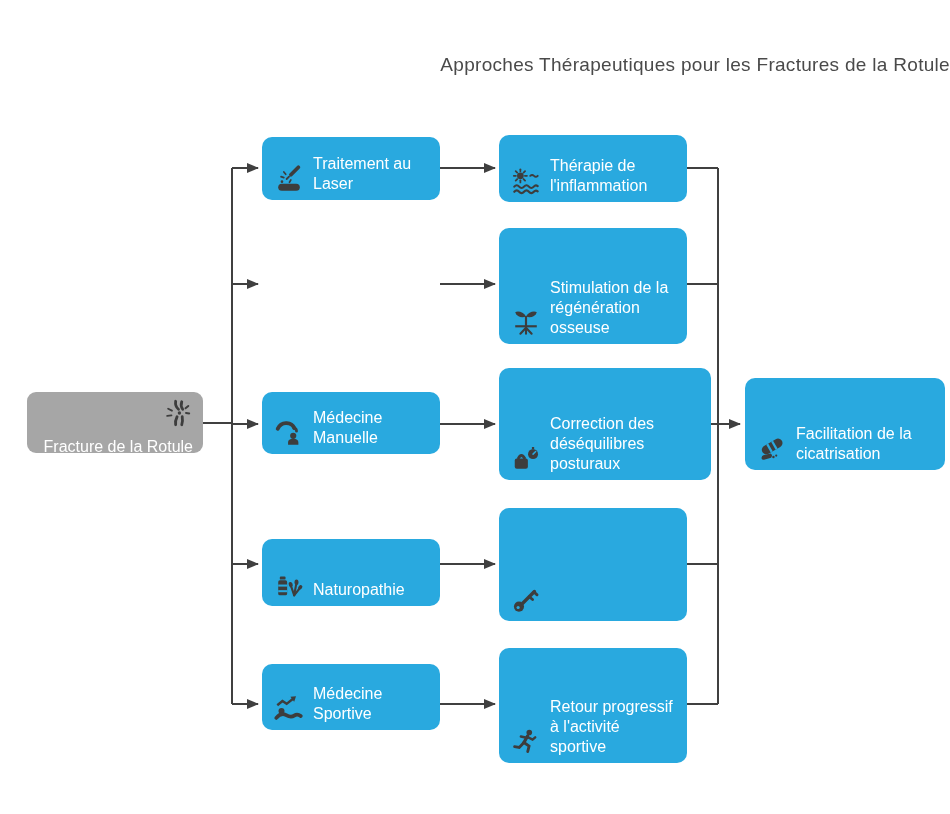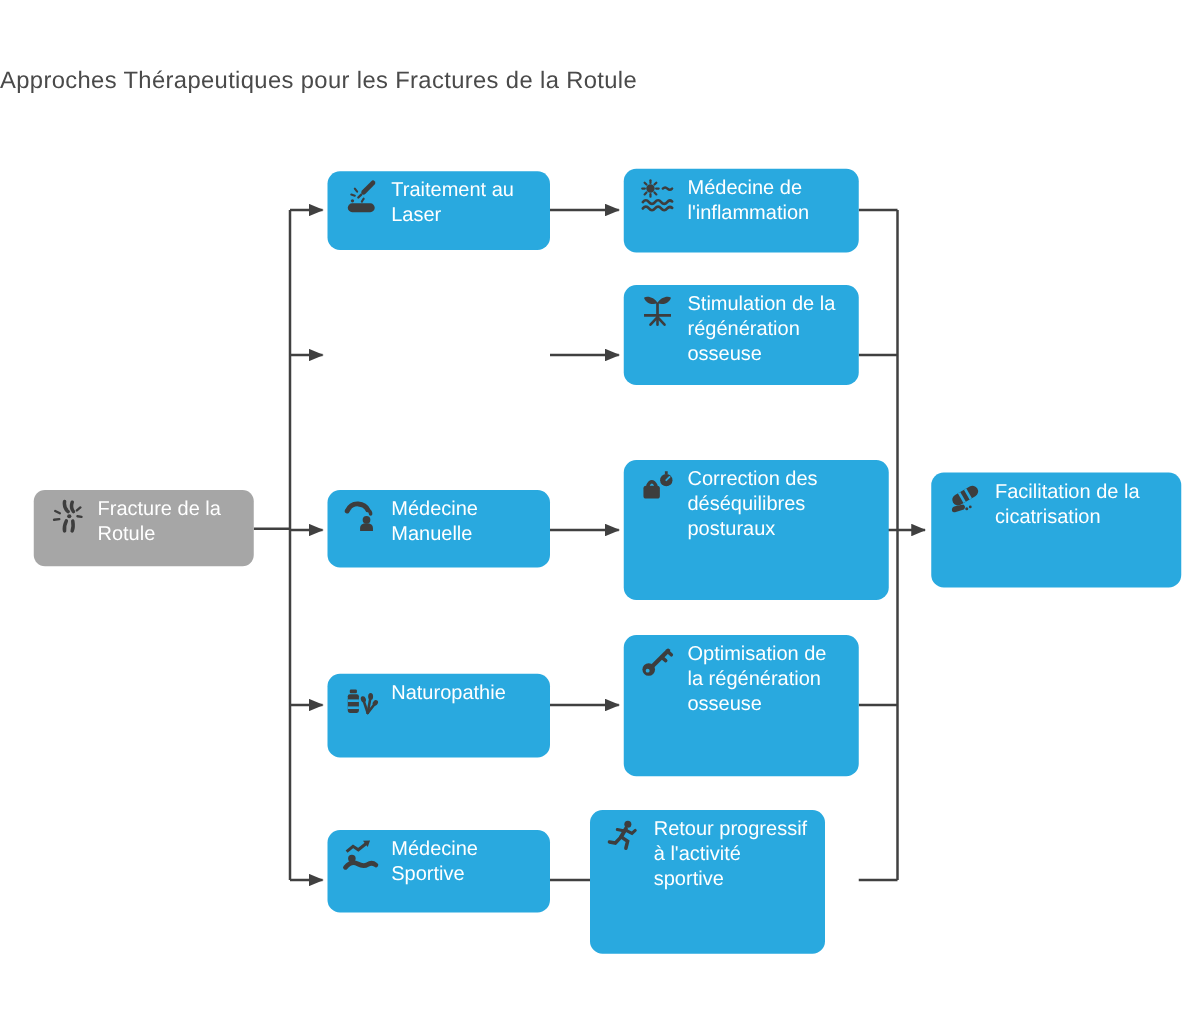--- a/index.html
+++ b/index.html
@@ -19,21 +19,21 @@
   #canvas{
     position:relative;
     width:950px;
     height:814px;
     background:var(--background);
     overflow:hidden;
   }
   .diagram-title{
     position:absolute;
     left:0; right:0; top:54px;
-    text-align:left;
+    text-align:right;
     font-size:19px;
     font-weight:400;
     color:var(--title-text);
     letter-spacing:.3px;
   }
   #connector-svg{
     position:absolute;
     left:0; top:0;
     pointer-events:none;
   }
@@ -41,30 +41,30 @@
     stroke:var(--line);
     stroke-width:2;
     fill:none;
   }
   #connector-svg marker path{
     fill:var(--line);
   }
   .node{
     position:absolute;
     display:flex;
-    align-items:flex-start;
+    align-items:flex-end;
     gap:9px;
     padding:6px 10px 6px 12px;
     border-radius:10px;
     color:var(--node-text);
     font-size:16px;
     line-height:1.26;
   }
   .node.blue{ background:var(--node-blue); }
-  .node.gray{ background:var(--node-gray); border-radius:9px; }
+  .node.gray{ background:var(--node-gray); border-radius:9px;flex-direction:column; }
   .icon{
     flex:0 0 30px;
     width:30px;height:30px;
     color:var(--icon-dark);
   }
   .icon svg{ width:100%; height:100%; display:block; }
   .label{ flex:1 1 auto; }
 </style>
 </head>
 <body>
@@ -197,24 +197,24 @@
           <path d="M5 5.5 l1.6 1.6"></path>
             <path d="M13.4 13.9 l1.6 1.6"></path>
           <path d="M15 5.5 l-1.6 1.6"></path>
             <path d="M6.6 13.9 L5 15.5"></path>
         </g>
         <path d="M20.5 10.5 q2 -2 4 0 q2 2 4 0" fill="none" stroke="currentColor" stroke-width="2" stroke-linecap="round"></path>
         <path d="M3.5 22 q2.6 -3 5.2 0 q2.6 3 5.2 0 q2.6 -3 5.2 0 q2.6 3 5.2 0 q2 -2.3 4.2 -0.5" fill="none" stroke="currentColor" stroke-width="2.3" stroke-linecap="round"></path>
         <path d="M3.5 27.5 q2.6 -3 5.2 0 q2.6 3 5.2 0 q2.6 -3 5.2 0 q2.6 3 5.2 0 q2 -2.3 4.2 -0.5" fill="none" stroke="currentColor" stroke-width="2.3" stroke-linecap="round"></path>
       </svg>
     </span>
-    <span class="label">Médecine de l'inflammation</span>
-  </div>
-
-  <div class="node blue" style="left:499px;top:228px;width:188px;height:80px">
+    <span class="label">Thérapie de l'inflammation</span>
+  </div>
+
+  <div class="node blue" style="left:499px;top:228px;width:188px;height:116px">
     <span class="icon">
       <svg viewBox="0 0 32 32">
         <path d="M4.5 19.5 H27.5" stroke="currentColor" stroke-width="2.3"></path>
         <path d="M16 19.5 V8.5" stroke="currentColor" stroke-width="2.3"></path>
         <path d="M16 9 C13.5 4 7 2.5 4.5 4.5 C6 9.5 12 11 16 9 Z" fill="currentColor"></path>
         <path d="M16 9 C18.5 4 25 2.5 27.5 4.5 C26 9.5 20 11 16 9 Z" fill="currentColor"></path>
         <g stroke="currentColor" stroke-width="2.2" stroke-linecap="round" fill="none">
           <path d="M16 19.5 V27.5"></path>
           <path d="M16 21 L10 27.5"></path>
           <path d="M16 21 L22 27.5"></path>
@@ -240,24 +240,23 @@
   <div class="node blue" style="left:499px;top:508px;width:188px;height:113px">
     <span class="icon">
       <svg viewBox="0 0 32 32">
         <circle cx="8.5" cy="23" r="5.4" fill="currentColor"></circle>
         <circle cx="7.6" cy="24" r="1.7" fill="var(--node-blue,#29a9df)"></circle>
         <path d="M12.5 19.5 L25 7" stroke="currentColor" stroke-width="3.6" stroke-linecap="round"></path>
         <path d="M19.5 12.5 L23 15.5" stroke="currentColor" stroke-width="3" stroke-linecap="round"></path>
         <path d="M24.5 7.5 L27.8 10.5" stroke="currentColor" stroke-width="3" stroke-linecap="round"></path>
       </svg>
     </span>
-    <span class="label">Optimisation de la régénération osseuse</span>
-  </div>
-
-  <div class="node blue" style="left:472px;top:648px;width:188px;height:115px">
+  </div>
+
+  <div class="node blue" style="left:499px;top:648px;width:188px;height:115px">
     <span class="icon">
       <svg viewBox="0 0 32 32" fill="none" stroke="currentColor" stroke-linecap="round">
         <circle cx="19.5" cy="5.8" r="3" fill="currentColor" stroke="none"></circle>
         <path d="M17.8 9.5 L13.8 16.5" stroke-width="3.4"></path>
         <path d="M17.2 10.5 L23 13.5 L25.8 11" stroke-width="2.6"></path>
         <path d="M16.8 11.5 L10.5 10.2" stroke-width="2.6"></path>
         <path d="M13.8 16.5 L19.3 20.3 L17.8 26.2" stroke-width="3"></path>
         <path d="M13.8 16.5 L8.8 21.8 L3.8 21" stroke-width="3"></path>
       </svg>
     </span>

